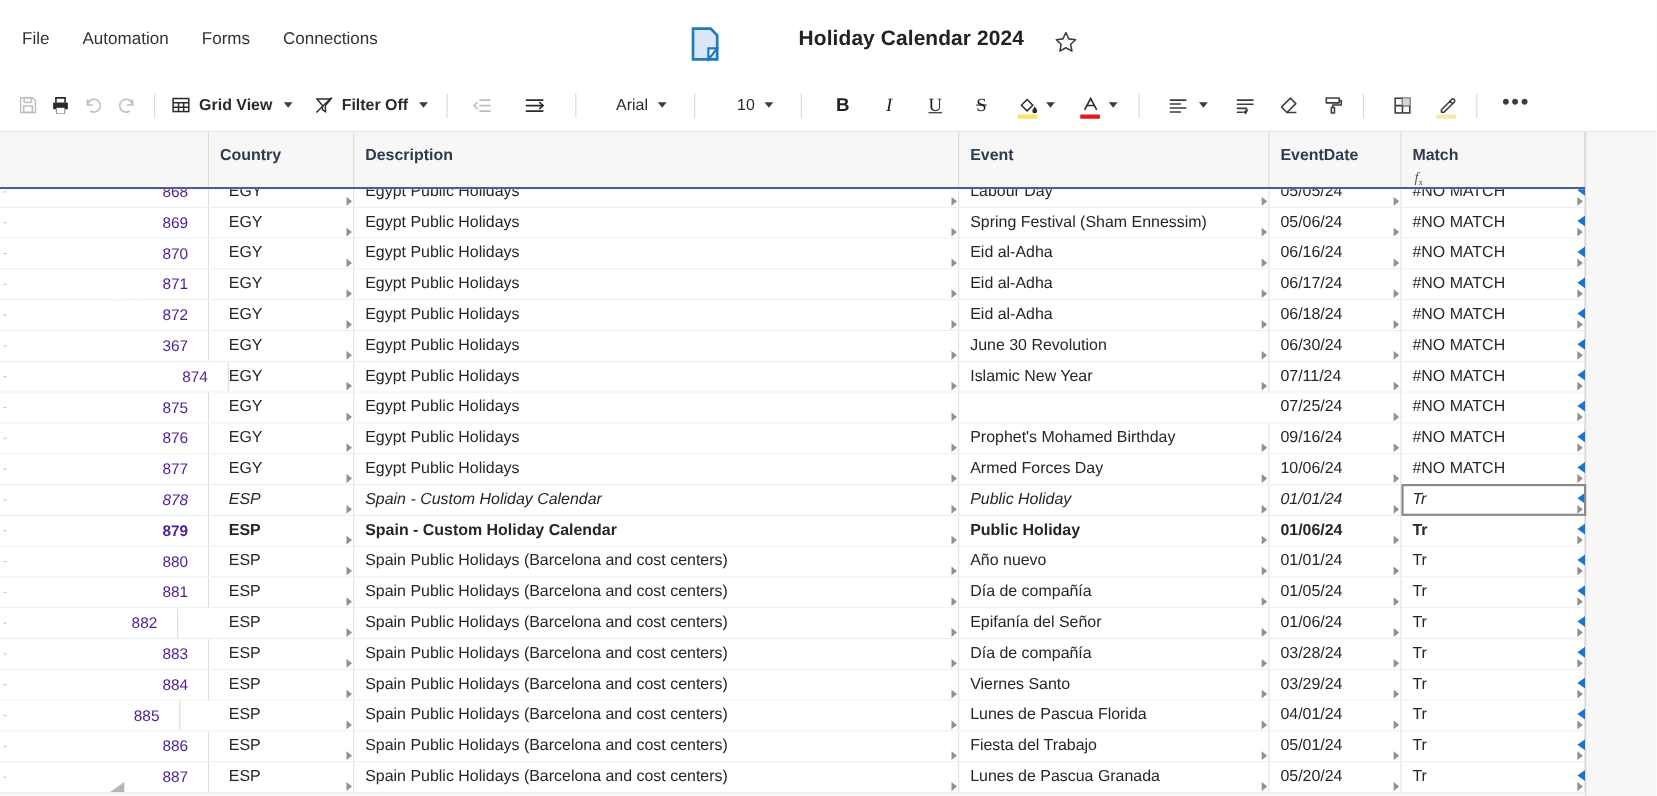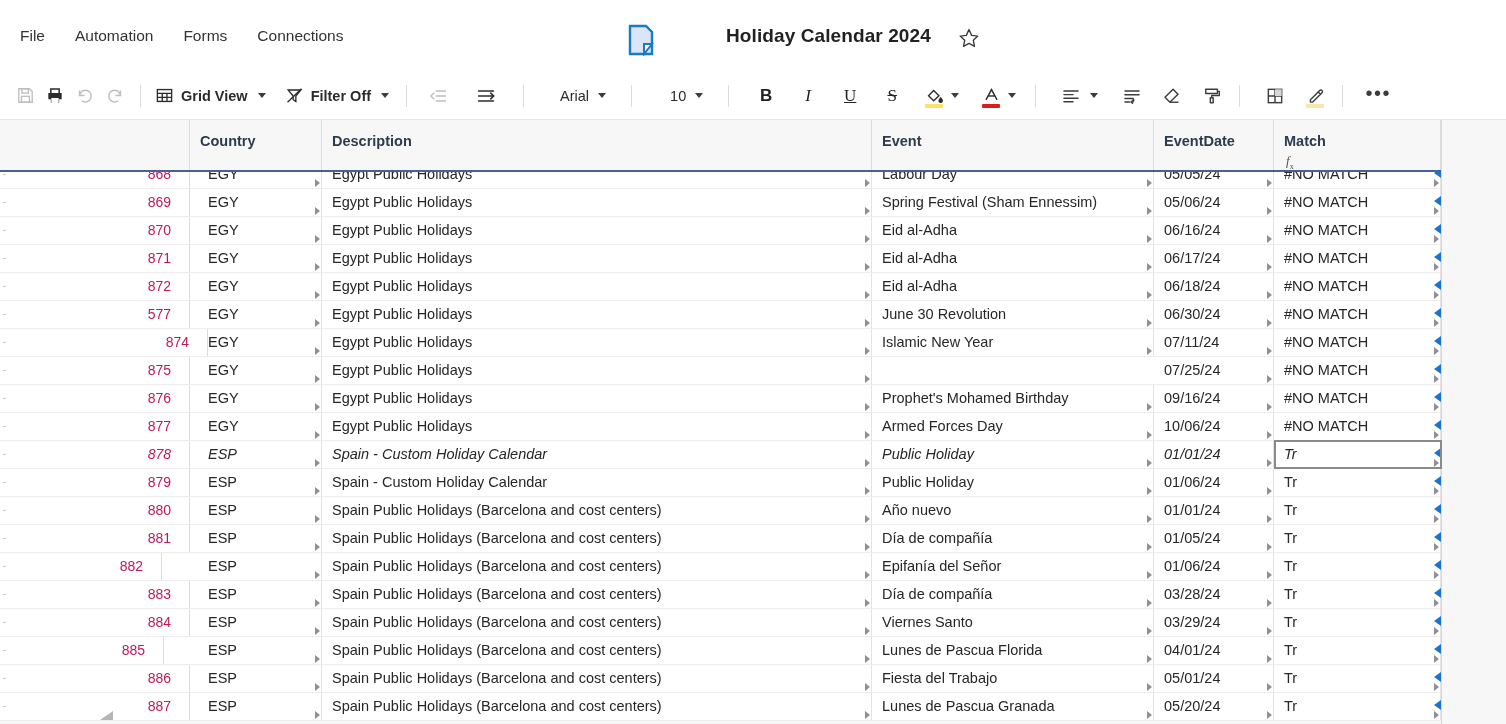--- a/index.html
+++ b/index.html
@@ -188,21 +188,21 @@
     border-right: 1px solid #e3e3e3;
     font-size: 14.5px;
     color: #262626;
     line-height: 27px;
     padding-left: 10px;
     white-space: nowrap;
     overflow: hidden;
   }
   .cell.rownum {
     border-right: 1px solid #dcdcdc;
-    color: #be185d;
+    color: #4c1d95;
     text-align: right;
     padding-right: 18px;
     padding-left: 0;
     font-size: 14px;
   }
   .cell.country { padding-left: 18px; }
   .tri {
     position: absolute;
     right: 1px; bottom: 1px;
     width: 0; height: 0;
@@ -546,21 +546,21 @@
         <div class="cell rownum" style="left: 0px; width: 190px;">872</div>
         <div class="cell country" style="left: 190px; width: 132px;">EGY<span class="tri"></span></div>
         <div class="cell description" style="left: 322px; width: 550px;">Egypt Public Holidays<span class="tri"></span></div>
         <div class="cell event" style="left: 872px; width: 282px;">Eid al-Adha<span class="tri"></span></div>
         <div class="cell eventdate" style="left: 1154px; width: 120px;">06/18/24<span class="tri"></span></div>
         <div class="cell match" style="left: 1274px; width: 167px;">#NO MATCH<span class="tri"></span></div>
         <span class="blue-tri"></span>
         <span class="left-tick" style="top: 13px;"></span>
       </div>
       <div class="row" style="top: 129px;">
-        <div class="cell rownum" style="left: 0px; width: 190px;">577</div>
+        <div class="cell rownum" style="left: 0px; width: 190px;">367</div>
         <div class="cell country" style="left: 190px; width: 132px;">EGY<span class="tri"></span></div>
         <div class="cell description" style="left: 322px; width: 550px;">Egypt Public Holidays<span class="tri"></span></div>
         <div class="cell event" style="left: 872px; width: 282px;">June 30 Revolution<span class="tri"></span></div>
         <div class="cell eventdate" style="left: 1154px; width: 120px;">06/30/24<span class="tri"></span></div>
         <div class="cell match" style="left: 1274px; width: 167px;">#NO MATCH<span class="tri"></span></div>
         <span class="blue-tri"></span>
         <span class="left-tick" style="top: 13px;"></span>
       </div>
       <div class="row" style="top: 157px;">
         <div class="cell rownum" style="left: 0px; width: 190px; margin-left: 18px;">874</div>
@@ -604,21 +604,21 @@
       <div class="row" style="top: 269px; font-style: italic;">
         <div class="cell rownum" style="left: 0px; width: 190px;">878</div>
         <div class="cell country" style="left: 190px; width: 132px;">ESP<span class="tri"></span></div>
         <div class="cell description" style="left: 322px; width: 550px;">Spain - Custom Holiday Calendar<span class="tri"></span></div>
         <div class="cell event" style="left: 872px; width: 282px;">Public Holiday<span class="tri"></span></div>
         <div class="cell eventdate" style="left: 1154px; width: 120px;">01/01/24<span class="tri"></span></div>
         <div class="cell match" style="left: 1274px; width: 167px;">Tr<span class="tri"></span></div>
         <span class="blue-tri"></span>
         <span class="left-tick" style="top: 13px;"></span>
       </div>
-      <div class="row" style="top: 297px;">
+      <div class="row" style="top: 297px; font-weight: bold;">
         <div class="cell rownum" style="left: 0px; width: 190px;">879</div>
         <div class="cell country" style="left: 190px; width: 132px;">ESP<span class="tri"></span></div>
         <div class="cell description" style="left: 322px; width: 550px;">Spain - Custom Holiday Calendar<span class="tri"></span></div>
         <div class="cell event" style="left: 872px; width: 282px;">Public Holiday<span class="tri"></span></div>
         <div class="cell eventdate" style="left: 1154px; width: 120px;">01/06/24<span class="tri"></span></div>
         <div class="cell match" style="left: 1274px; width: 167px;">Tr<span class="tri"></span></div>
         <span class="blue-tri"></span>
         <span class="left-tick" style="top: 13px;"></span>
       </div>
       <div class="row" style="top: 325px;">

